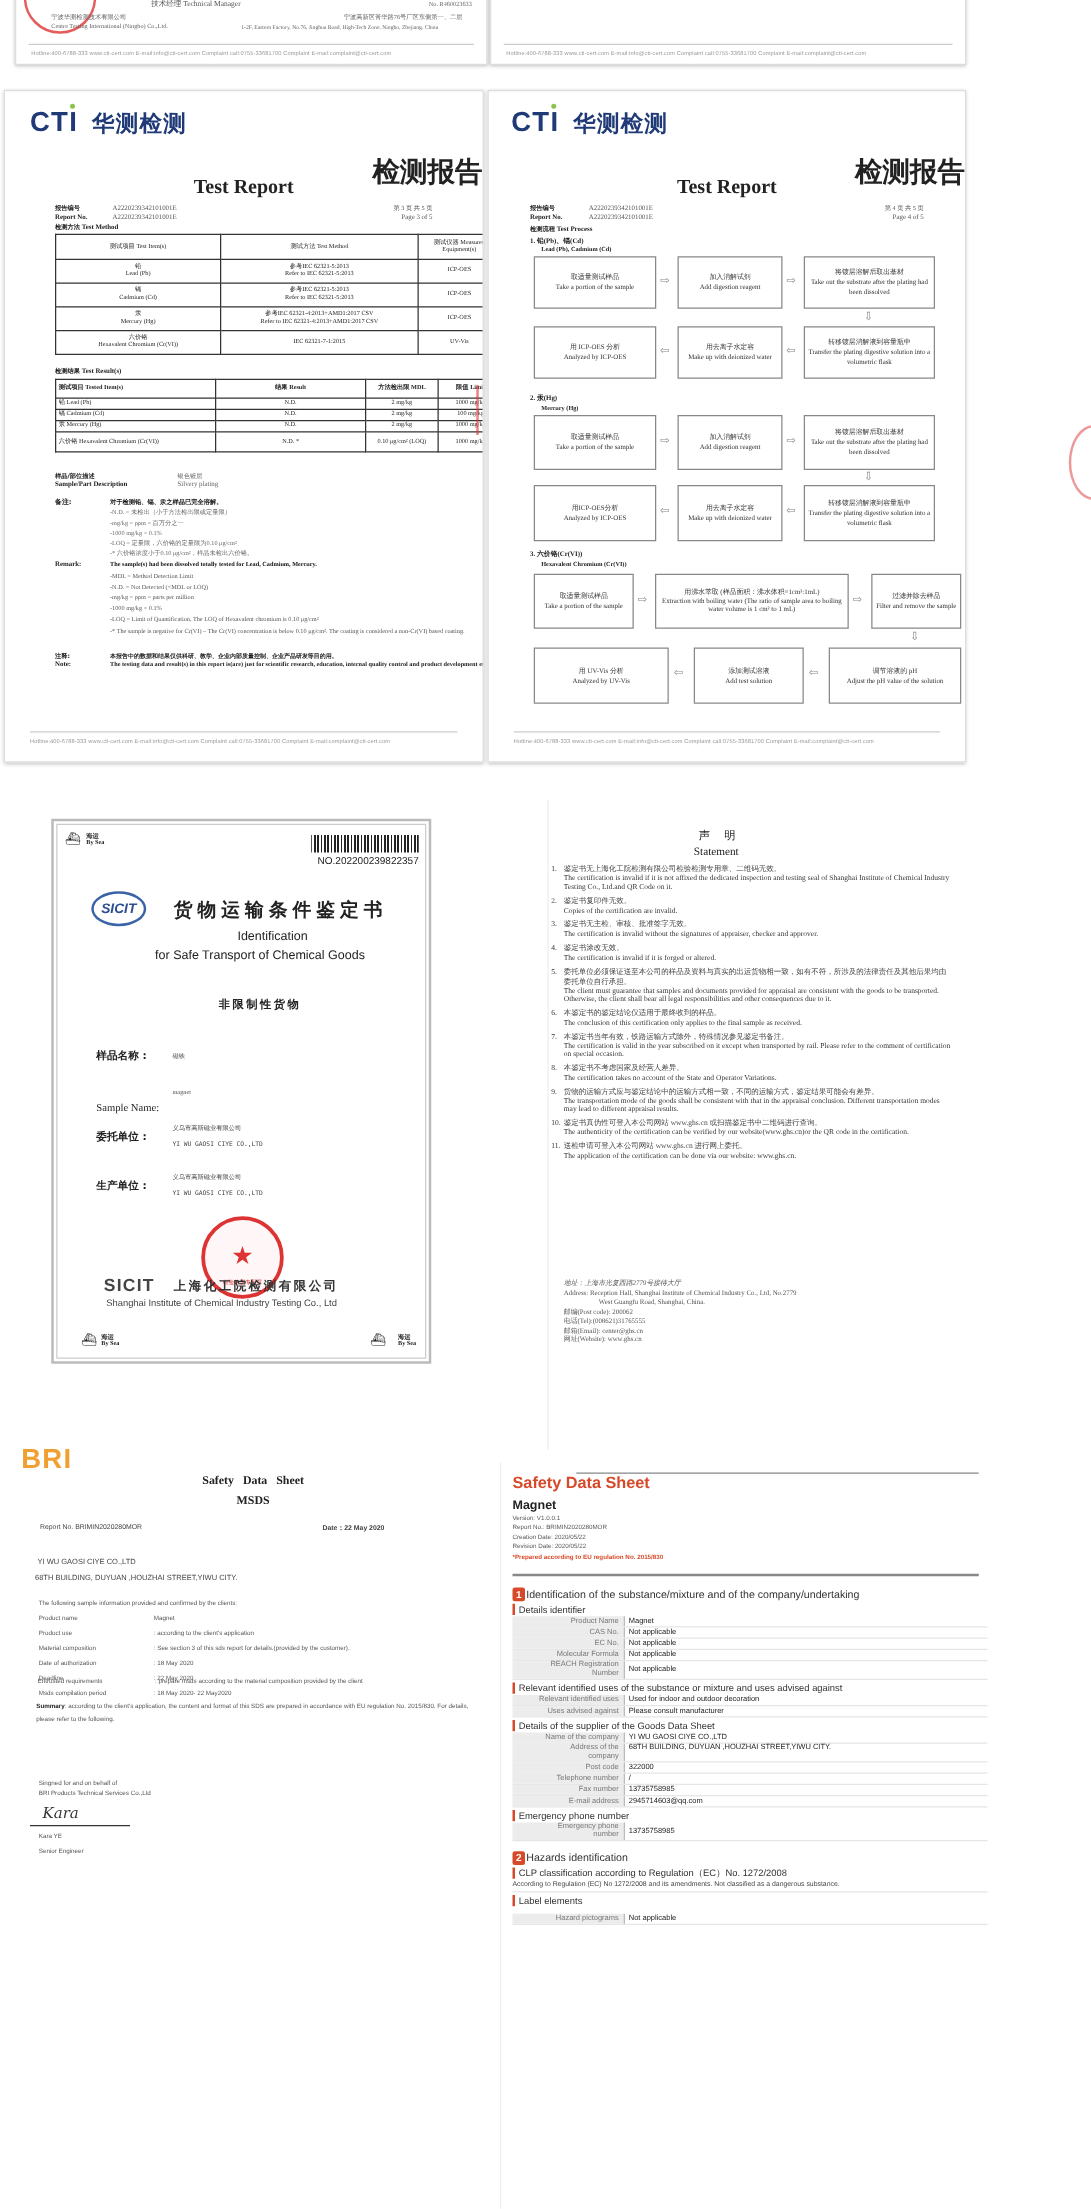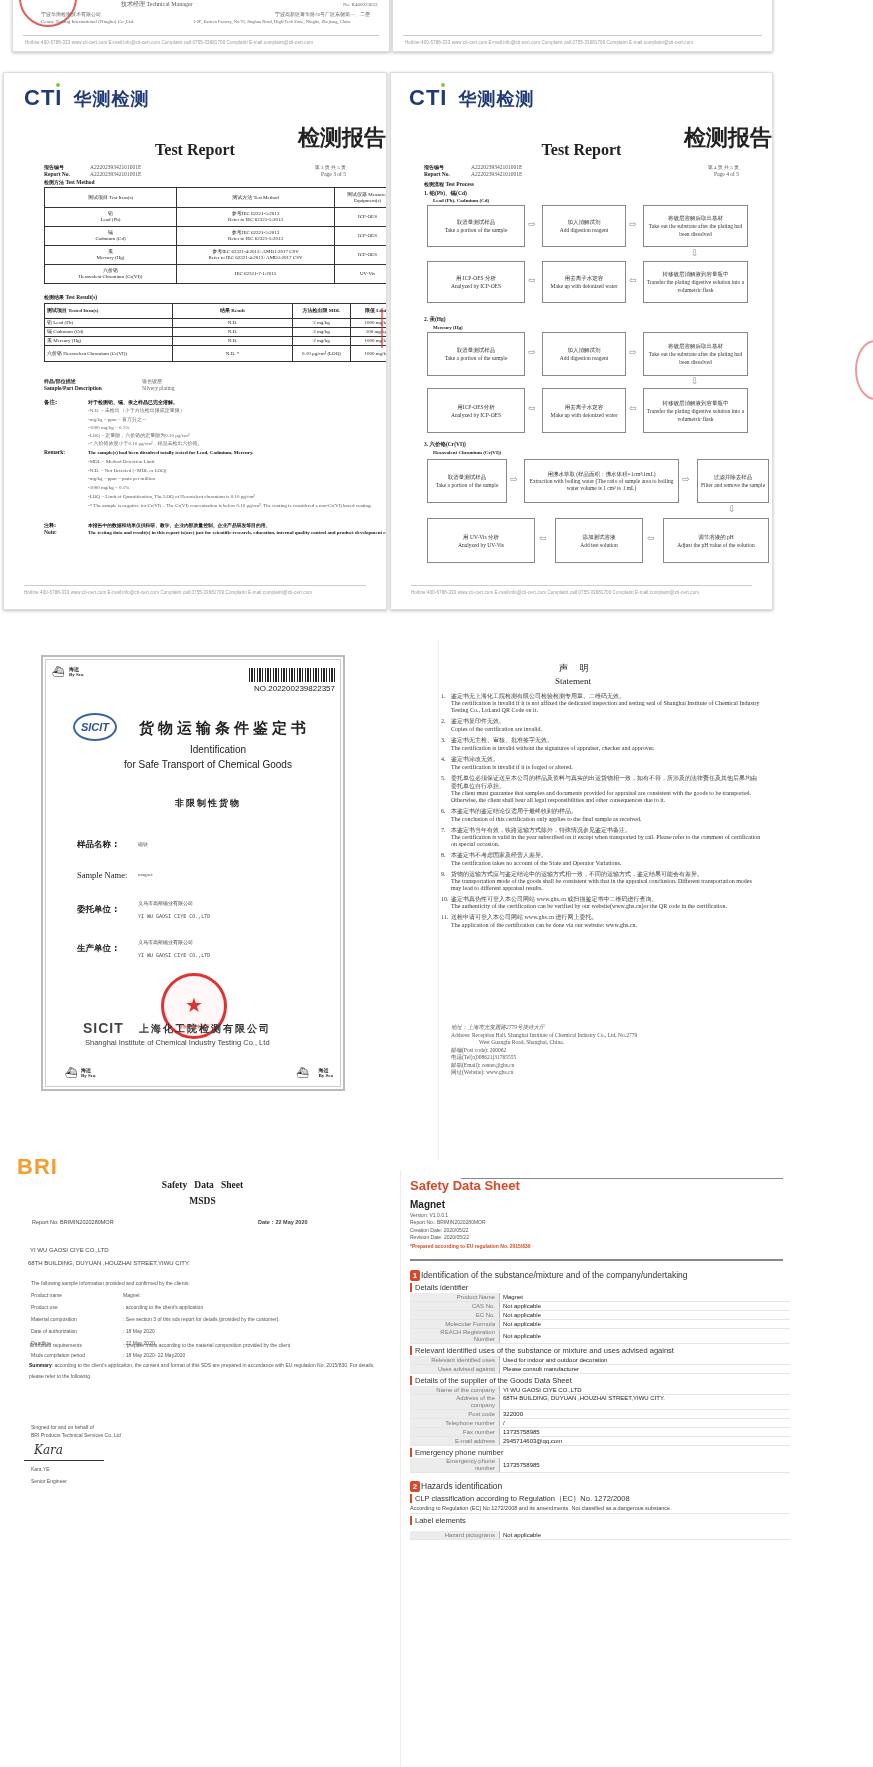--- a/index.html
+++ b/index.html
@@ -325,21 +325,21 @@
   <div class="abs" style="left:30px;top:56px;width:44px;height:28px;border-radius:50%;border:2px solid #3b63a8;background:#fff;text-align:center">
     <span class="sans" style="font-size:11px;font-weight:bold;font-style:italic;color:#2d4f91;line-height:24px">SICIT</span>
   </div>
   <div class="abs" style="left:96px;top:62px;font-family:'DejaVu Serif',serif;font-size:15px;letter-spacing:4px;font-weight:bold;color:#222">货物运输条件鉴定书</div>
   <div class="abs sans" style="left:0;width:100%;text-align:center;top:87px;font-size:10px;padding-left:50px">Identification</div>
   <div class="abs sans" style="left:0;width:100%;text-align:center;top:102px;font-size:10px;padding-left:30px">for Safe Transport of Chemical Goods</div>
   <div class="abs" style="left:0;width:100%;text-align:center;top:140px;font-family:'DejaVu Sans',sans-serif;font-size:9px;letter-spacing:2px;font-weight:bold;padding-left:30px">非限制性货物</div>
 
   <div class="abs" style="left:34px;top:182px;font-family:'DejaVu Sans',sans-serif;font-size:8.5px;font-weight:bold">样品名称 :</div>
   <div class="abs" style="left:95px;top:184px;font-family:'DejaVu Sans',sans-serif;font-size:5px;color:#555">磁铁</div>
-  <div class="abs" style="left:34px;top:213px;font-size:8.5px">Sample Name:</div>
+  <div class="abs" style="left:34px;top:224px;font-size:8.5px">Sample Name:</div>
   <div class="abs" style="left:95px;top:215px;font-size:5px;color:#555">magnet</div>
   <div class="abs" style="left:34px;top:247px;font-family:'DejaVu Sans',sans-serif;font-size:8.5px;font-weight:bold">委托单位 :</div>
   <div class="abs" style="left:95px;top:240px;font-size:5px;line-height:13px;color:#444">
     <div style="font-family:'DejaVu Sans',sans-serif">义乌市高斯磁业有限公司</div>
     <div style="font-family:'DejaVu Sans Mono',monospace">YI WU GAOSI CIYE CO.,LTD</div>
   </div>
   <div class="abs" style="left:34px;top:286px;font-family:'DejaVu Sans',sans-serif;font-size:8.5px;font-weight:bold">生产单位 :</div>
   <div class="abs" style="left:95px;top:279px;font-size:5px;line-height:13px;color:#444">
     <div style="font-family:'DejaVu Sans',sans-serif">义乌市高斯磁业有限公司</div>
     <div style="font-family:'DejaVu Sans Mono',monospace">YI WU GAOSI CIYE CO.,LTD</div>

